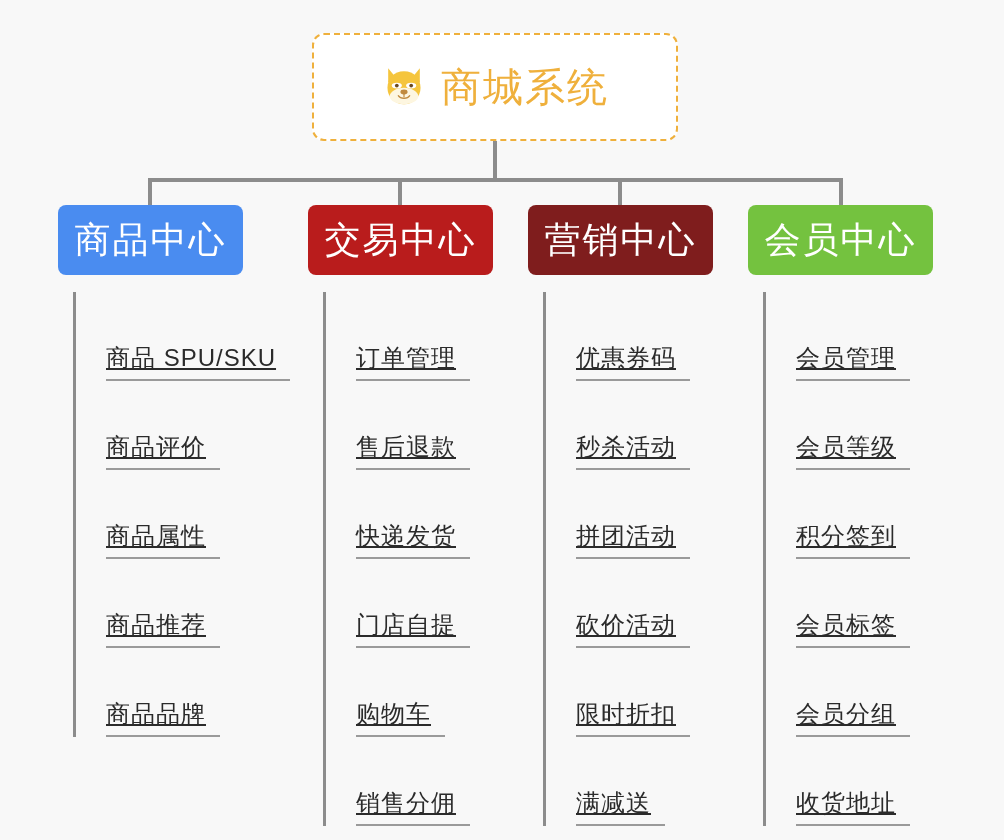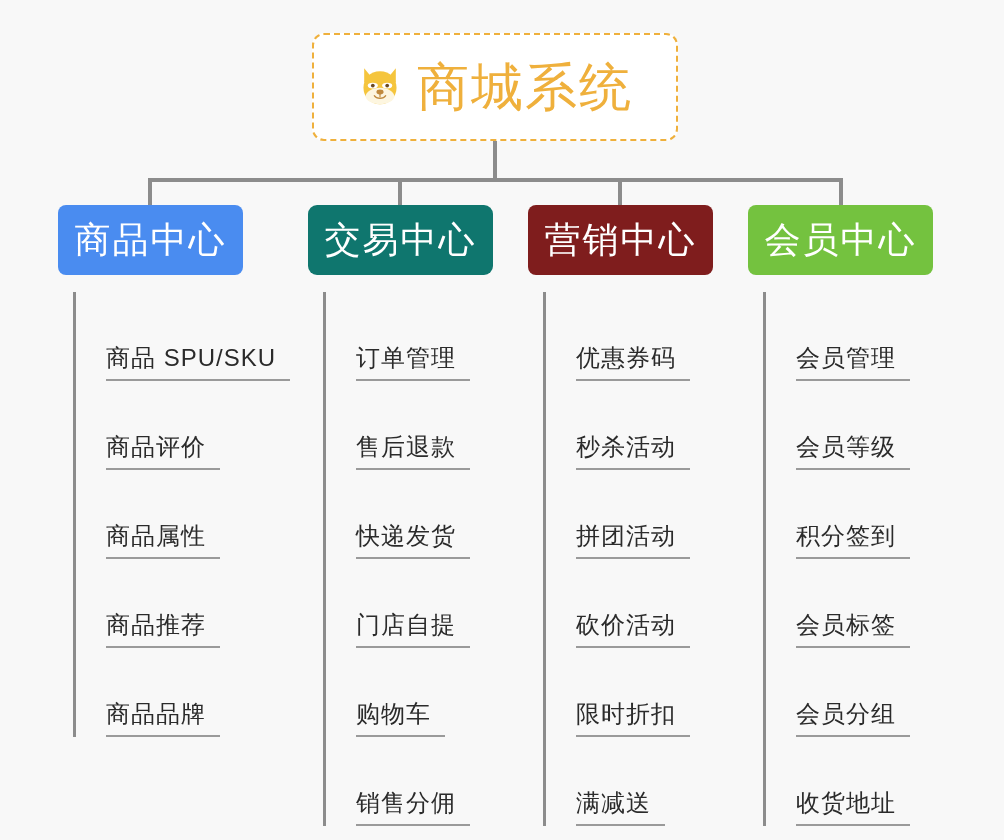--- a/index.html
+++ b/index.html
@@ -36,21 +36,21 @@
   }
 
   .root-emoji {
     width: 46px;
     height: 46px;
     flex: 0 0 auto;
     display: block;
   }
 
   .root-title {
-    font-size: 52px;
+    font-size: 40px;
     line-height: 1;
     color: #efb03c;
     letter-spacing: 2px;
     white-space: nowrap;
     text-align: right;
   }
 
   
   .conn {
     position: absolute;
@@ -97,20 +97,21 @@
 
   .item-label {
     display: inline-block;
     font-size: 24px;
     line-height: 1.15;
     color: #2b2b2b;
     padding: 0 14px 7px 0;
     border-bottom: 2px solid #9a9a9a;
     white-space: nowrap;
     letter-spacing: 1px;
+    text-decoration: underline;
   }
 
   
   #col-0 { left: 58px; }
   #col-1 { left: 308px; }
   #col-2 { left: 528px; }
   #col-3 { left: 748px; }
 
   #col-0 .col-header { width: 185px; }
   #col-1 .col-header { width: 185px; }
@@ -163,21 +164,21 @@
       <div class="item">
           <span class="item-label">商品推荐</span>
         </div>
       <div class="item">
           <span class="item-label">商品品牌</span>
         </div>
     </div>
   </div>
 
   <div class="column" id="col-1">
-    <div class="col-header" style="background:#0f766e;border-radius:9px;">
+    <div class="col-header" style="background:#b91c1c;">
       <span>交易中心</span>
     </div>
     <div class="branch">
       <div class="item">
           <span class="item-label">订单管理</span>
         </div>
       <div class="item">
           <span class="item-label">售后退款</span>
         </div>
       <div class="item">

